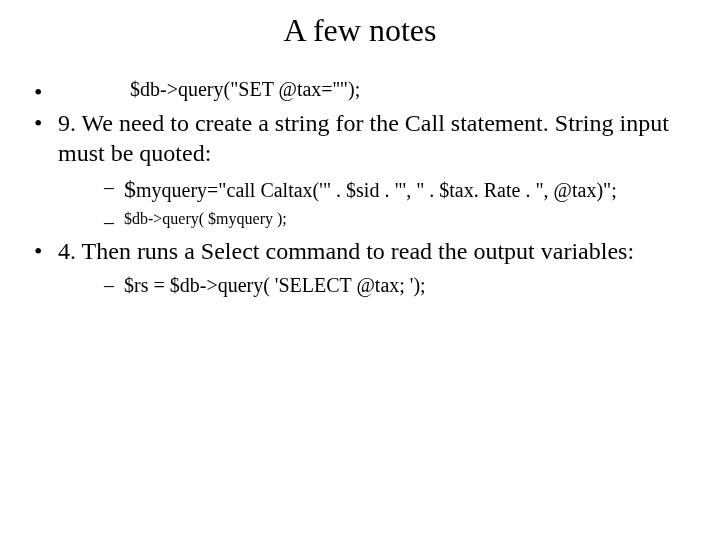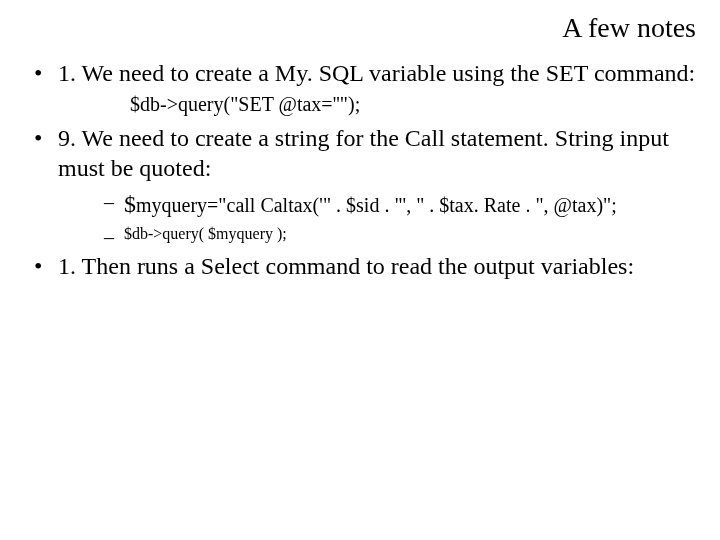--- a/index.html
+++ b/index.html
@@ -1,18 +1,18 @@
 <!DOCTYPE html>
 <html><head>
   <meta charset="utf-8">
   <style>
     * { margin: 0; padding: 0; box-sizing: border-box; }
     html, body { width: 720px; height: 540px; background: #fff; font-family: "Times New Roman", Times, serif; color: #000; }
     .slide { width: 720px; height: 540px; padding: 12px 24px 0 24px; }
-    .title { font-size: 28px; text-align: right; margin-bottom: 14px; font-weight: normal; }
+    .title { font-size: 32px; text-align: center; margin-bottom: 28px; font-weight: normal; }
     ul.level1 { list-style: none; padding-left: 8px; }
     ul.level1 > li { font-size: 24px; line-height: 1.25; margin-bottom: 6px; position: relative; padding-left: 26px; }
     ul.level1 > li::before { content: "•"; position: absolute; left: 2px; top: 0; font-size: 24px; }
     ul.level2 { list-style: none; padding-left: 46px; margin-top: 6px; }
     ul.level2 > li { font-size: 20px; line-height: 1.3; margin-bottom: 6px; position: relative; padding-left: 20px; }
     ul.level2 > li::before { content: "–"; position: absolute; left: 0; top: 0; }
     ul.level2b { list-style: none; padding-left: 46px; margin-top: 6px; }
     ul.level2b > li { line-height: 1.3; margin-bottom: 4px; position: relative; padding-left: 20px; }
     ul.level2b > li::before { content: "–"; position: absolute; left: 0; top: 0; font-size: 20px; }
     .dollar { font-size: 24px; }
@@ -21,31 +21,33 @@
     .indent-plain { padding-left: 72px; font-size: 20px; margin-top: 4px; margin-bottom: 6px; }
   </style>
 </head>
 <body>
 
 <div class="slide">
   <h1 class="title">A few notes</h1>
   <ul class="level1">
 
     <li>
-      <span>1. We need to create a My. SQL variable using the SET command:</span>
       <div class="indent-plain">$db-&gt;query("SET @tax=''");</div>
     </li>
 
 
     <li>
       <span>9. We need to create a string for the Call statement. String input must be quoted:</span>
       <ul class="level2b">
         <li><span class="dollar">$</span><span class="rest">myquery="call Caltax('" . $sid . "', " . $tax. Rate . ", @tax)";</span></li>
         <li class="sub"><span>$db-&gt;query( $myquery );</span></li>
       </ul>
     </li>
 
     <li>
-      <span>1. Then runs a Select command to read the output variables:</span>
+      <span>4. Then runs a Select command to read the output variables:</span>
+      <ul class="level2">
+        <li><span>$rs = $db-&gt;query( 'SELECT @tax; ');</span></li>
+      </ul>
     </li>
 
   </ul>
 </div>
 
 </body></html>

